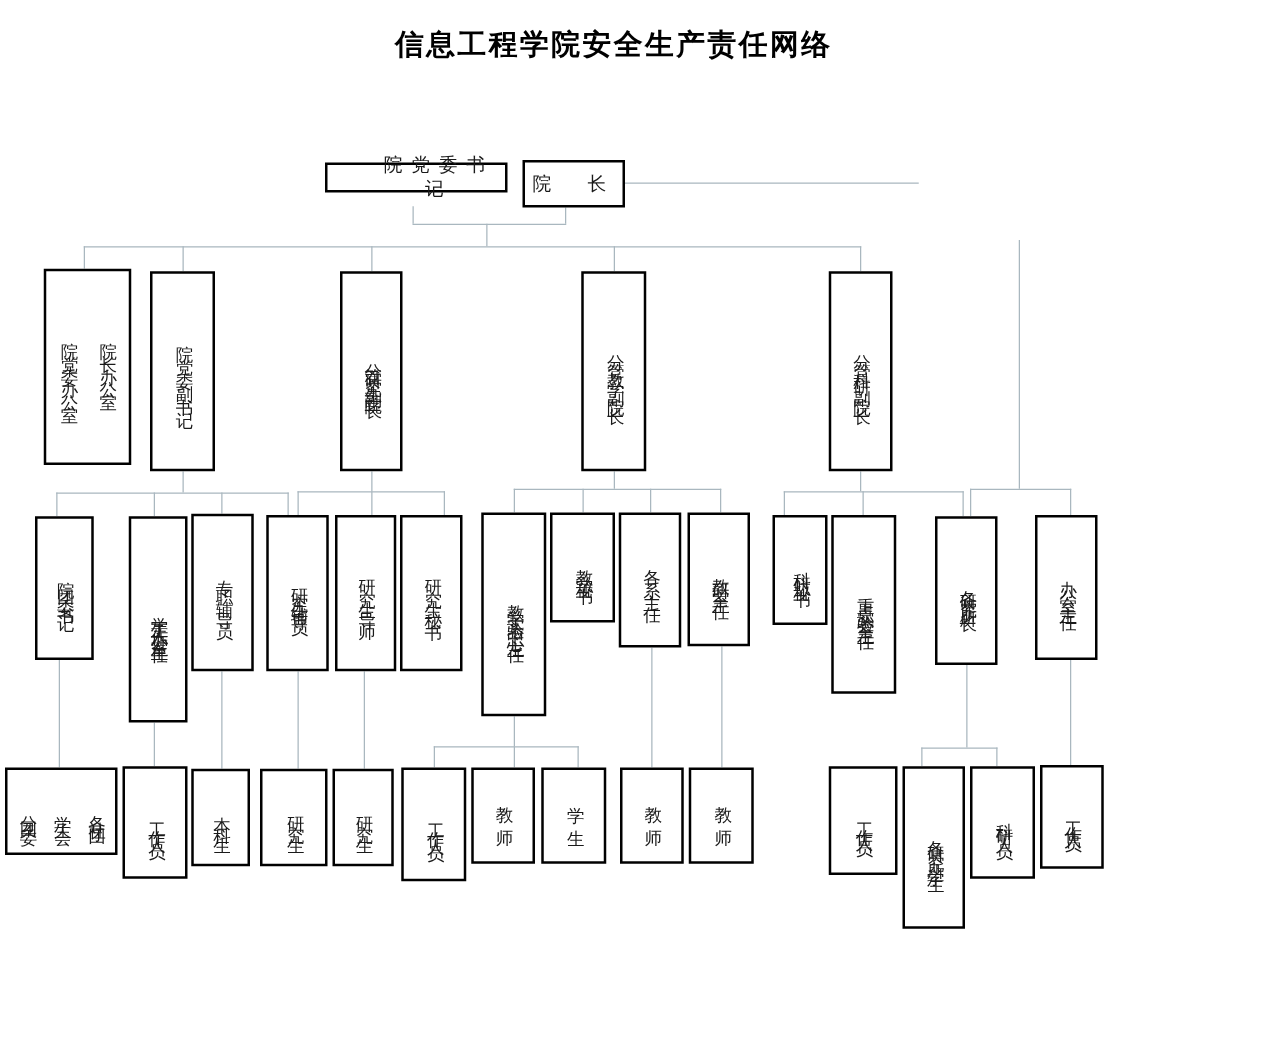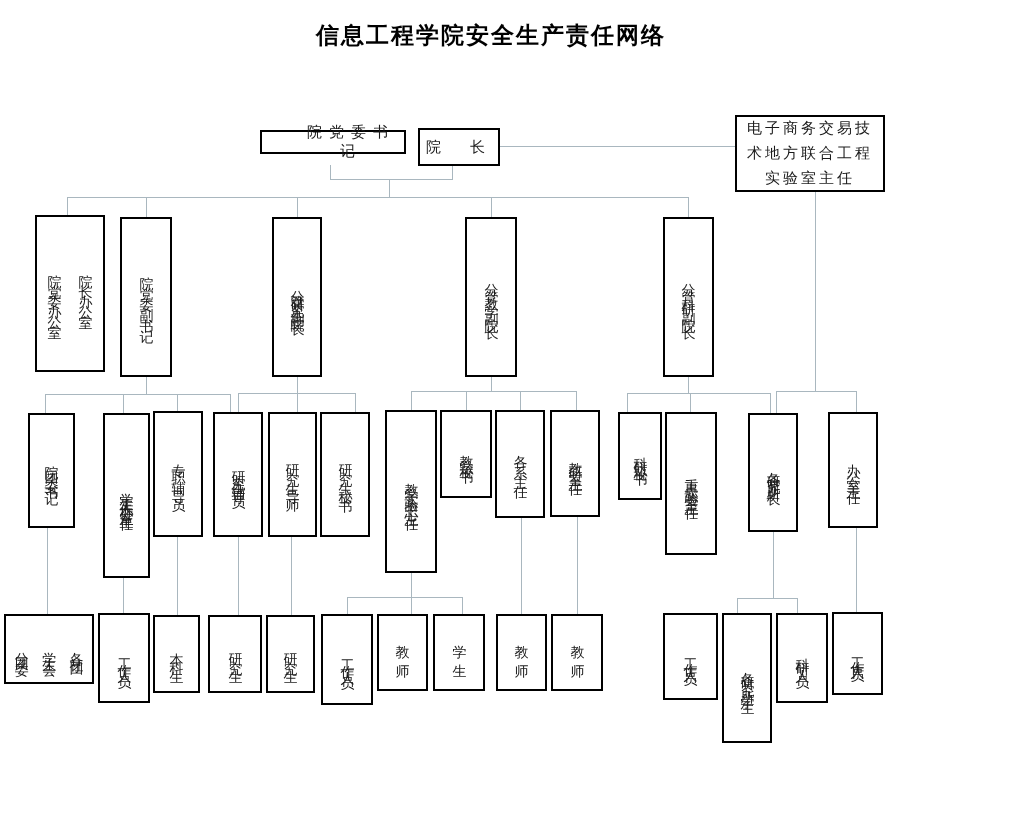--- a/index.html
+++ b/index.html
@@ -74,23 +74,20 @@
     <div class="edge" style="left: 347px; top: 597px; width: 116px; height: 1px; background: rgb(169, 183, 191);"></div>
     <div class="edge" style="left: 347px; top: 597px; width: 1px; height: 17px; background: rgb(169, 183, 191);"></div>
     <div class="edge" style="left: 411px; top: 597px; width: 1px; height: 17px; background: rgb(169, 183, 191);"></div>
     <div class="edge" style="left: 462px; top: 597px; width: 1px; height: 17px; background: rgb(169, 183, 191);"></div>
     <div class="edge" style="left: 773px; top: 532px; width: 1px; height: 66px; background: rgb(169, 183, 191);"></div>
     <div class="edge" style="left: 737px; top: 598px; width: 61px; height: 1px; background: rgb(169, 183, 191);"></div>
     <div class="edge" style="left: 737px; top: 598px; width: 1px; height: 15px; background: rgb(169, 183, 191);"></div>
     <div class="edge" style="left: 797px; top: 598px; width: 1px; height: 15px; background: rgb(169, 183, 191);"></div>
     <div class="node h" style="left: 260px; top: 130px; width: 146px; height: 24px; letter-spacing: 7px; padding-left: 36px;">院党委书记</div>
     <div class="node h" style="left: 418px; top: 128px; width: 82px; height: 38px; letter-spacing: 7px;">院　长</div>
-    <div class="node h" style="left: 735px; top: 115px; width: 150px; height: 77px; letter-spacing: 3px; line-height: 25px;">电子商务交易技
-术地方联合工程
-实验室主任</div>
     <div class="node v" style="left: 35px; top: 215px; width: 70px; height: 157px; letter-spacing: 10.1667px; line-height: 31px;">院长办公室
 院党委办公室</div>
     <div class="node v" style="left: 120px; top: 217px; width: 52px; height: 160px; letter-spacing: 10.6667px; line-height: 42px;">院党委副书记</div>
     <div class="node v" style="left: 272px; top: 217px; width: 50px; height: 160px; letter-spacing: 4.5px; line-height: 40px;">分管研究生副院长</div>
     <div class="node v" style="left: 465px; top: 217px; width: 52px; height: 160px; letter-spacing: 7.14286px; line-height: 42px;">分管教学副院长</div>
     <div class="node v" style="left: 663px; top: 217px; width: 51px; height: 160px; letter-spacing: 7.14286px; line-height: 41px;">分管科研副院长</div>
     <div class="node v" style="left: 28px; top: 413px; width: 47px; height: 115px; letter-spacing: 6.6px; line-height: 37px;">院团委书记</div>
     <div class="node v" style="left: 103px; top: 413px; width: 47px; height: 165px; letter-spacing: 3px; line-height: 37px;">学生工作办公室主任</div>
     <div class="node v" style="left: 153px; top: 411px; width: 50px; height: 126px; letter-spacing: 8.8px; line-height: 40px;">专职辅导员</div>
     <div class="node v" style="left: 213px; top: 412px; width: 50px; height: 125px; letter-spacing: 4.83333px; line-height: 40px;">研究生辅导员</div>

